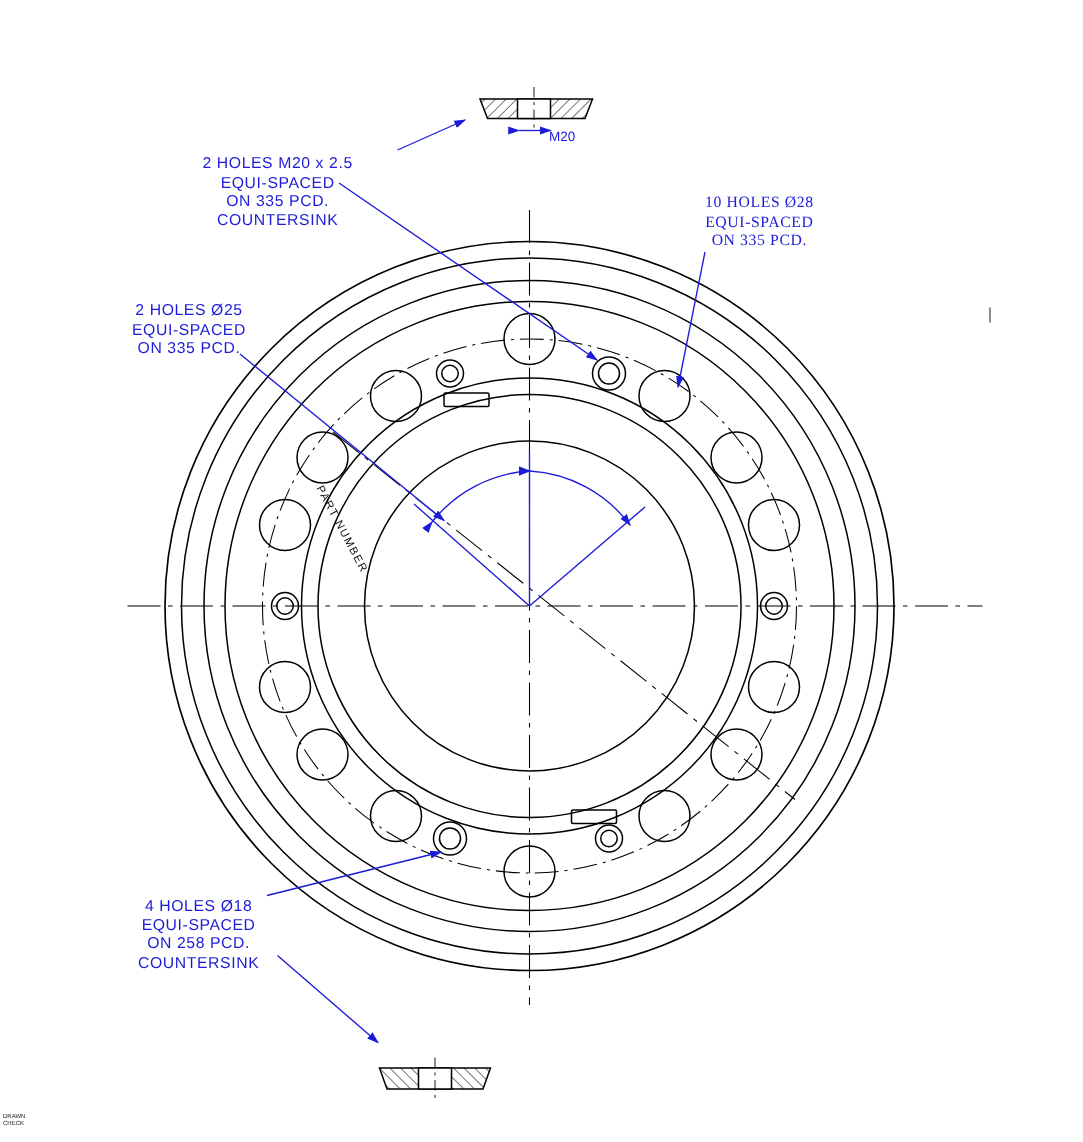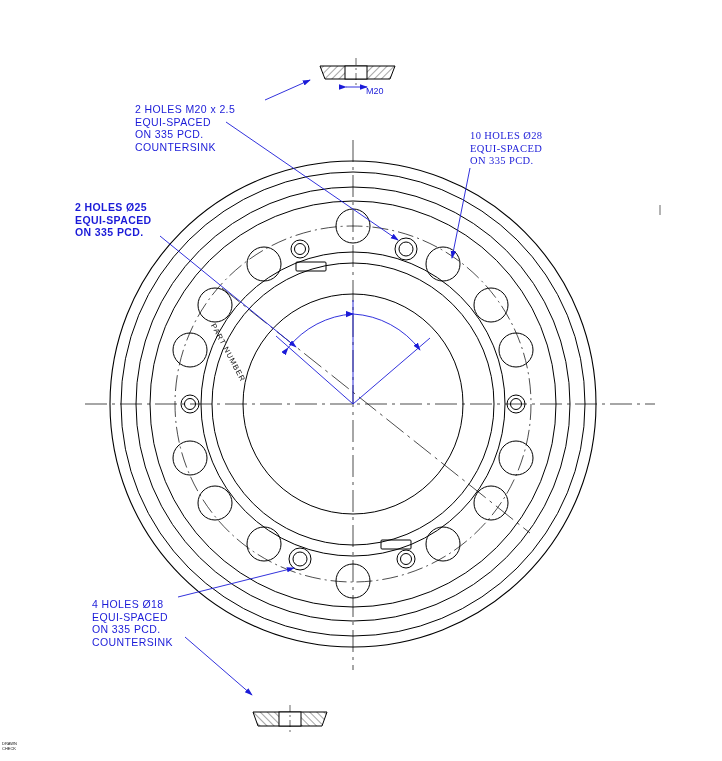--- a/index.html
+++ b/index.html
@@ -13,20 +13,21 @@
   #drawing{position:absolute;left:0;top:0;width:722px;height:761px;}
   .anno{
     position:absolute;
     color:#1b1bd8;
     font-family:"Liberation Sans", sans-serif;
     font-size:10.5px;
     line-height:12.5px;
     letter-spacing:0.4px;
     white-space:pre;
     font-weight:400;
+    text-align:center;
   }
   .tiny{
     position:absolute;
     color:#111;
     font-size:4px;
     line-height:4.5px;
     white-space:pre;
     font-family:"Liberation Sans", sans-serif;
   }
   .m20lbl{
@@ -142,29 +143,29 @@
     <line x1="290" y1="705" x2="290" y2="733" stroke="#000" stroke-width="0.6" stroke-dasharray="7 3 2 3"></line>
   </g>
 
   <line x1="660" y1="205" x2="660" y2="215" stroke="#000" stroke-width="0.6"></line>
 </svg>
 
 <div class="anno" style="left:135px;top:103px;">2 HOLES M20 x 2.5
 EQUI-SPACED
 ON 335 PCD.
 COUNTERSINK</div>
-<div class="anno" style="left:75px;top:201px;font-weight:bold;">2 HOLES Ø25
+<div class="anno" style="left:88px;top:201px;">2 HOLES Ø25
 EQUI-SPACED
 ON 335 PCD.</div>
 <div class="anno" style="left:470px;top:130px;font-family:Liberation Serif, serif;">10 HOLES Ø28
 EQUI-SPACED
 ON 335 PCD.</div>
 <div class="anno" style="left:92px;top:598px;">4 HOLES Ø18
 EQUI-SPACED
-ON 335 PCD.
+ON 258 PCD.
 COUNTERSINK</div>
 
 <div class="m20lbl" style="left:366px;top:86px;">M20</div>
 
 <div style="position:absolute;left:217px;top:322px;transform:rotate(62deg);transform-origin:left top;color:#111;font-size:7.5px;letter-spacing:1px;">PART NUMBER</div>
 
 <div class="tiny" style="left:2px;top:742px;">DRAWN
 CHECK</div>
 
 </body></html>

